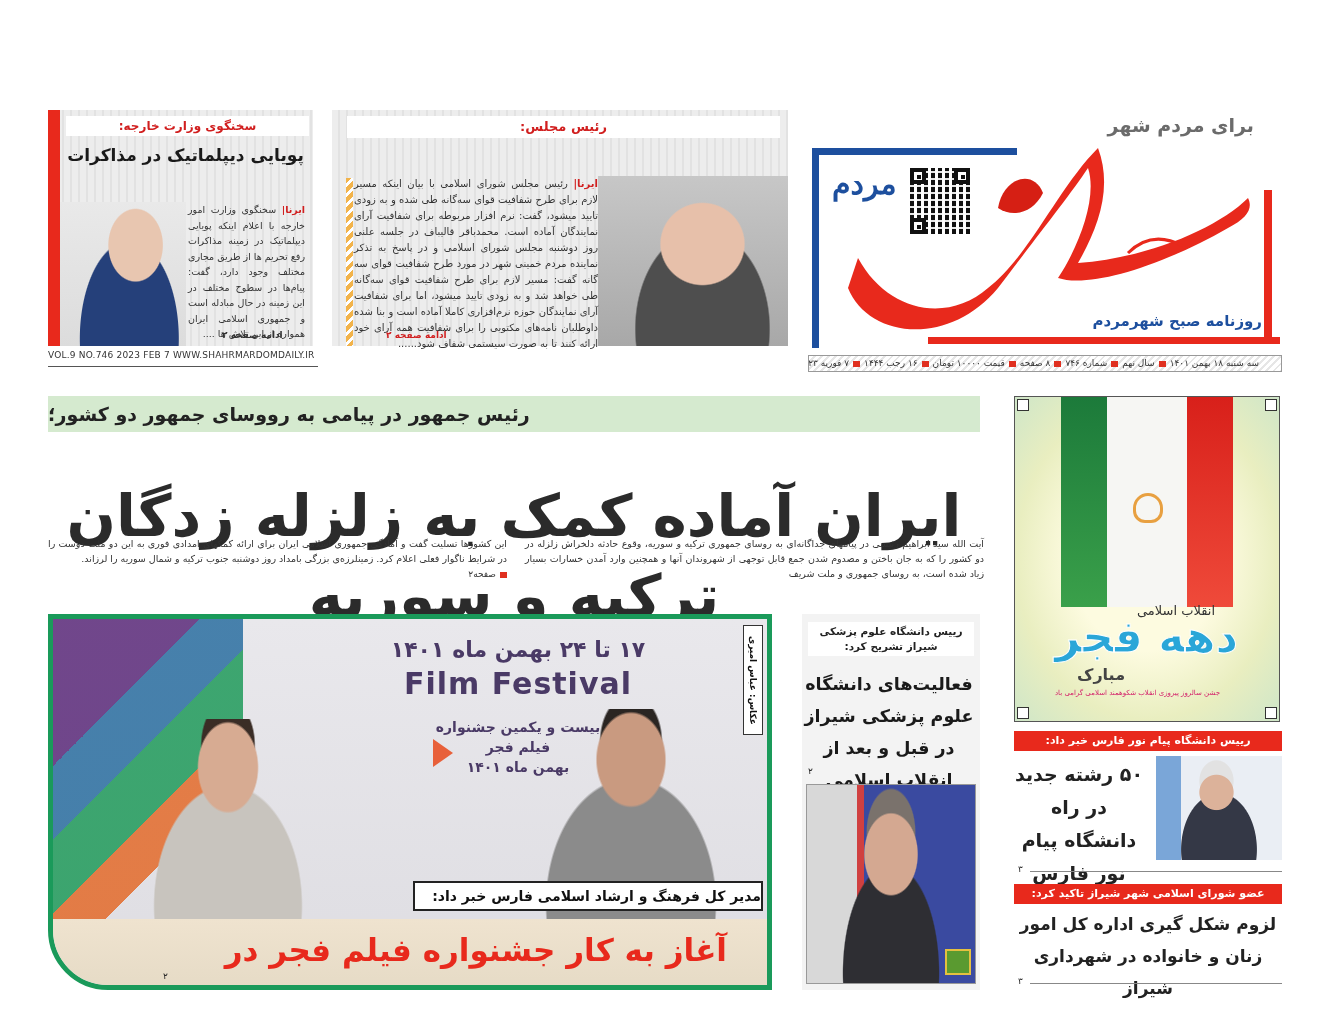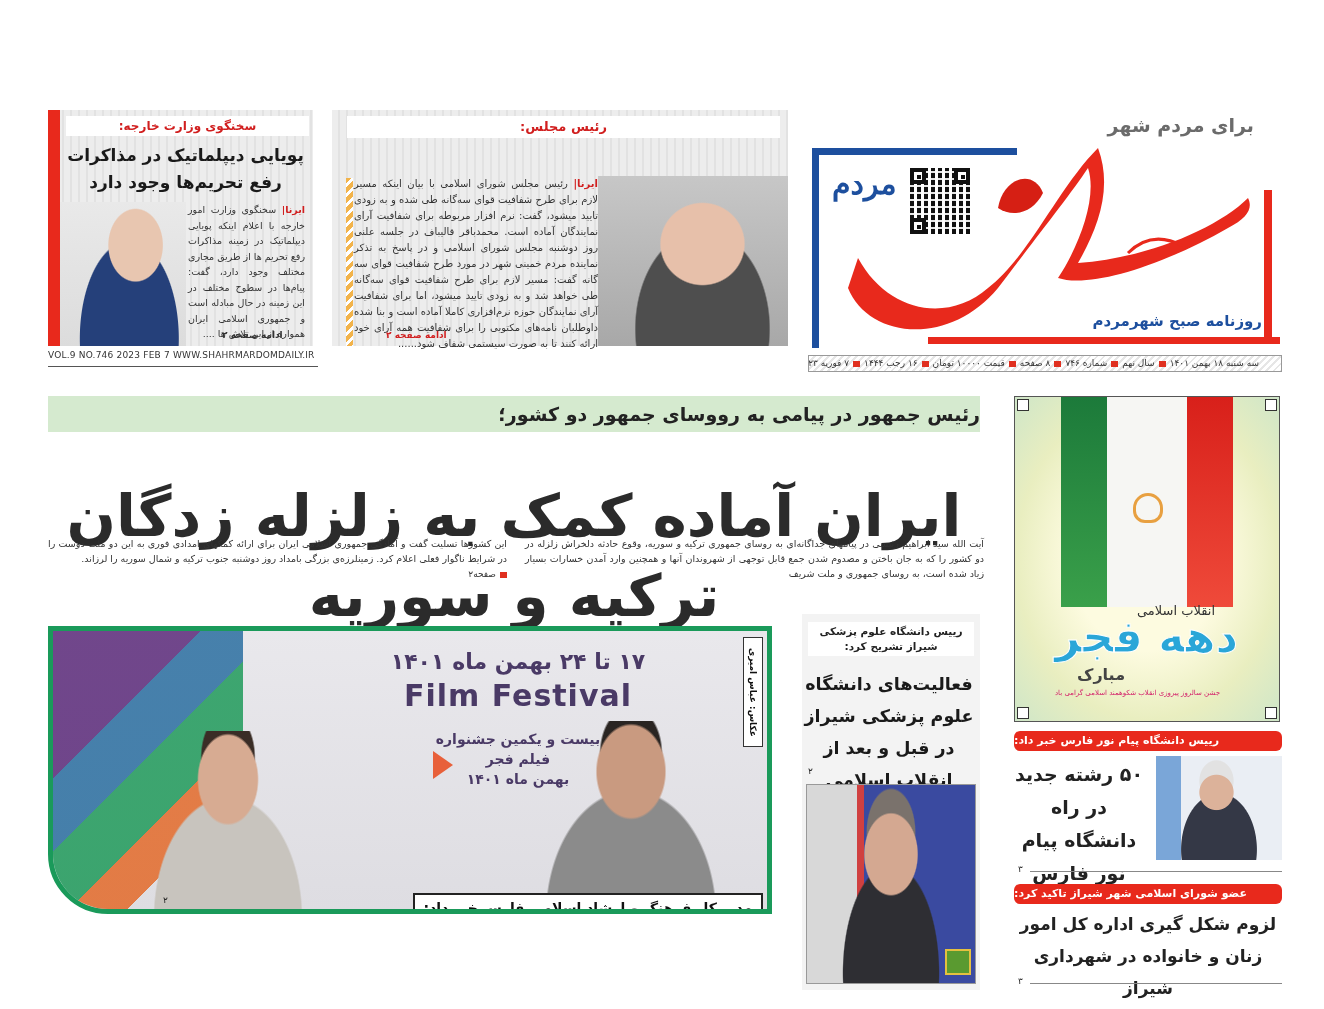--- a/index.html
+++ b/index.html
@@ -57,49 +57,49 @@
       background: radial-gradient(ellipse at 60% 30%, #e8c6b0 0 25%, transparent 26%),
                   radial-gradient(ellipse at 55% 95%, #25407a 0 50%, transparent 51%),
                   linear-gradient(180deg, #e9e9e9, #dcdcdc); }
   .story-left .body-text { left: 140px; right: 8px; top: 92px; font-size: 9.5px; line-height: 15.5px; }
   .story-left .cont { left: 150px; bottom: 6px; color: #333; }
 
   .volline { left: 48px; top: 350px; width: 270px; font-size: 9px; color: #333; direction: ltr; text-align: left; letter-spacing: 0.2px; }
   .rule-top { left: 48px; top: 366px; width: 270px; height: 1px; background: #555; }
 
   
-  .kicker-green { left: 48px; top: 396px; width: 932px; height: 36px; background: #d5eacf; text-align: right; font-size: 19px; line-height: 36px; font-weight: bold; color: #222; }
+  .kicker-green { left: 48px; top: 396px; width: 932px; height: 36px; background: #d5eacf; text-align: left; font-size: 19px; line-height: 36px; font-weight: bold; color: #222; }
   .main-headline { left: 48px; top: 444px; width: 932px; height: 80px; text-align: center; font-size: 58px; line-height: 80px; font-weight: bold; color: #2b2b2b; font-family: "DejaVu Sans", sans-serif; letter-spacing: -2px; margin-top: 32px; }
   .lead-cols { left: 48px; top: 536px; width: 936px; height: 70px; display: flex; flex-direction: row; gap: 18px; }
   .lead-col { flex: 1; font-size: 9.5px; line-height: 15px; color: #333; text-align: justify; position: relative; }
   .page-ref { font-size: 9px; color: #333; }
   .page-ref .dot { display: inline-block; width: 7px; height: 6px; background: #e03020; margin-left: 4px; vertical-align: middle; }
 
   
-  .film-box { left: 48px; top: 614px; width: 724px; height: 288px; border: 5px solid #1a9a5a; border-radius: 0 0 0 60px; overflow: hidden;
-     background: linear-gradient(180deg, #e9e8ec 0%, #dedde2 100%); margin-top: 12px; }
+  .film-box { left: 48px; top: 614px; width: 724px; height: 376px; border: 5px solid #1a9a5a; border-radius: 0 0 0 60px; overflow: hidden;
+     background: linear-gradient(180deg, #e9e8ec 0%, #dedde2 100%); }
   .film-poster-left { position: absolute; left: 0; top: 0; width: 190px; height: 300px;
      background: linear-gradient(135deg, #5b2a7a 0 30%, #2a6ea0 30% 45%, #1f9a5a 45% 60%, #e36a2a 60% 72%, transparent 72%); opacity: 0.85; }
   .film-poster-text { position: absolute; left: 300px; top: 18px; width: 330px; text-align: center; color: #4a3a66; }
   .fp-dates { font-size: 22px; font-weight: bold; direction: rtl; }
   .fp-en1 { font-size: 30px; font-weight: bold; direction: ltr; margin-top: 14px; letter-spacing: 1px; }
   .fp-en2 { font-size: 30px; font-weight: bold; direction: ltr; margin-top: 4px; letter-spacing: 1px; }
   .fp-fa { font-size: 14px; font-weight: bold; margin-top: 16px; line-height: 20px; }
   .fp-tri { position: absolute; width: 0; height: 0; border-top: 14px solid transparent; border-bottom: 14px solid transparent; border-left: 20px solid #e8603a; }
   .person { position: absolute; }
   .person-left { left: 60px; top: 100px; width: 230px; height: 220px;
      background: radial-gradient(ellipse at 50% 22%, #d7ab92 0 18%, transparent 19%),
                  radial-gradient(ellipse at 50% 12%, #3a2d26 0 16%, transparent 17%),
                  radial-gradient(ellipse at 50% 85%, #c8c4be 0 45%, transparent 46%); }
   .person-right { left: 470px; top: 90px; width: 240px; height: 230px;
      background: radial-gradient(ellipse at 45% 22%, #c99a80 0 18%, transparent 19%),
                  radial-gradient(ellipse at 45% 14%, #2a2522 0 16%, transparent 17%),
                  radial-gradient(ellipse at 45% 85%, #8b8b8b 0 45%, transparent 46%); }
   .photo-credit { position: absolute; right: 4px; top: 6px; width: 20px; height: 110px; background: #fff; border: 1px solid #333; writing-mode: vertical-rl; font-size: 9px; font-weight: bold; text-align: center; line-height: 18px; color: #111; }
-  .film-kicker { position: absolute; left: 360px; top: 262px; width: 350px; height: 30px; background: #fff; border: 2px solid #222; text-align: center; font-size: 14px; font-weight: bold; line-height: 26px; color: #111; }
+  .film-kicker { position: absolute; left: 360px; top: 262px; width: 350px; height: 30px; background: #fff; border: 2px solid #222; text-align: right; font-size: 14px; font-weight: bold; line-height: 26px; color: #111; }
   .film-headline-strip { position: absolute; left: 0; right: 0; top: 300px; height: 68px; background: linear-gradient(180deg, #efe3cf 0%, #e6dbc6 100%); }
   .film-headline { position: absolute; left: 100px; right: 40px; top: 306px; text-align: right; font-size: 31px; font-weight: bold; color: #e8291c; line-height: 50px; }
   .film-page { position: absolute; left: 110px; bottom: 4px; font-size: 9px; color: #222; }
 
   
   .sums-box { left: 802px; top: 614px; width: 178px; height: 376px; background: #f3f3f3; }
   .sums-kicker { position: absolute; left: 6px; right: 6px; top: 8px; background: #fff; text-align: center; font-size: 10.5px; line-height: 15px; font-weight: bold; color: #222; padding: 2px 0; }
   .sums-headline { position: absolute; left: 2px; right: 6px; top: 54px; text-align: center; font-size: 17.5px; line-height: 32px; font-weight: bold; color: #1a1a1a; }
   .sums-page { position: absolute; left: 6px; top: 152px; font-size: 9px; color: #222; }
   .photo-sums { left: 4px; top: 170px; width: 170px; height: 200px; border: 1px solid #999;
@@ -115,21 +115,21 @@
   .flag-g { position: absolute; left: 46px; top: 0; width: 46px; height: 210px; background: linear-gradient(180deg, #1c7a3a, #3aa04a); }
   .flag-w { position: absolute; left: 92px; top: 0; width: 80px; height: 210px; background: #f6f6f3; }
   .flag-r { position: absolute; left: 172px; top: 0; width: 46px; height: 210px; background: linear-gradient(180deg, #d8201a, #ef4a3a); }
   .flag-emblem { position: absolute; left: 118px; top: 96px; width: 30px; height: 30px; border: 3px solid #e8a040; border-radius: 50% 50% 40% 40%; }
   .poster-sub { position: absolute; left: 110px; top: 206px; font-size: 13px; font-weight: normal; color: #333; margin-left: 12px; }
   .poster-title { position: absolute; left: 40px; top: 214px; font-size: 44px; font-weight: bold; color: #2aa6d8; -webkit-text-stroke: 1px #fff; }
   .poster-mobarak { position: absolute; left: 62px; top: 268px; font-size: 16px; font-weight: bold; color: #444; }
   .poster-foot { position: absolute; left: 40px; top: 292px; font-size: 7px; color: #d3206a; }
   .poster-corner { position: absolute; width: 12px; height: 12px; border: 1px solid #333; background: #fff; }
 
-  .red-kicker { position: absolute; height: 20px; background: #e8291c; color: #fff; font-size: 11px; font-weight: bold; text-align: left; line-height: 20px; border-radius: 6px; }
+  .red-kicker { position: absolute; height: 20px; background: #e8291c; color: #fff; font-size: 11px; font-weight: bold; text-align: center; line-height: 20px; }
   .pnu-kicker { left: 1014px; top: 731px; width: 268px; }
   .pnu-headline { left: 1014px; top: 758px; width: 130px; text-align: center; font-size: 19px; line-height: 33px; font-weight: bold; color: #222; }
   .photo-pnu { left: 1156px; top: 756px; width: 126px; height: 104px;
      background: radial-gradient(ellipse at 48% 35%, #dcb29a 0 18%, transparent 19%),
                  radial-gradient(ellipse at 48% 24%, #e2e2e2 0 18%, transparent 19%),
                  radial-gradient(ellipse at 50% 90%, #343846 0 42%, transparent 43%),
                  linear-gradient(90deg, #7aa6d8 0 20%, #eaeef4 20%); }
   .rule-line { height: 1px; background: #888; position: absolute; }
   .small-page { position: absolute; font-size: 9px; color: #222; }
   .council-kicker { left: 1014px; top: 884px; width: 268px; }
@@ -168,21 +168,20 @@
   <div class="photo photo-qalibaf"></div>
   <div class="body-text"><span class="src">ایرنا|</span> <span>رئیس مجلس شورای اسلامی با بیان اینکه مسیر لازم برای طرح شفافیت قوای سه‌گانه طی شده و به زودی تایید میشود، گفت: نرم افزار مربوطه برای شفافیت آرای نمایندگان آماده است. محمدباقر قالیباف در جلسه علنی روز دوشنبه مجلس شورای اسلامی و در پاسخ به تذکر نماینده مردم خمینی شهر در مورد طرح شفافیت قوای سه گانه گفت: مسیر لازم برای طرح شفافیت قوای سه‌گانه طی خواهد شد و به زودی تایید میشود، اما برای شفافیت آرای نمایندگان حوزه نرم‌افزاری کاملا آماده است و بنا شده داوطلبان نامه‌های مکتوبی را برای شفافیت همه آرای خود ارائه کنند تا به صورت سیستمی شفاف شود......</span></div>
   <div class="cont">ادامه صفحه ۲</div>
 </div>
 
 <div class="abs story-left box-top">
   <div class="redbar"></div>
   <div class="kicker-bar">سخنگوی وزارت خارجه:</div>
   <div class="headline">
       <div>پویایی دیپلماتیک در مذاکرات</div>
-      <div>رفع تحریم‌ها وجود دارد</div>
     </div>
   <div class="photo photo-kanaani"></div>
   <div class="body-text"><span class="src">ایرنا|</span> <span>سخنگوی وزارت امور خارجه با اعلام اینکه پویایی دیپلماتیک در زمینه مذاکرات رفع تحریم ها از طریق مجاری مختلف وجود دارد، گفت: پیام‌ها در سطوح مختلف در این زمینه در حال مبادله است و جمهوری اسلامی ایران همواره از این تلاش ها ....</span></div>
   <div class="cont">ادامه صفحه ۲</div>
 </div>
 
 <div class="abs volline">VOL.9  NO.746   2023 FEB 7 WWW.SHAHRMARDOMDAILY.IR</div>
 <div class="abs rule-top"></div>
 
 <div class="abs kicker-green">رئیس جمهور در پیامی به رووسای جمهور دو کشور؛</div>

